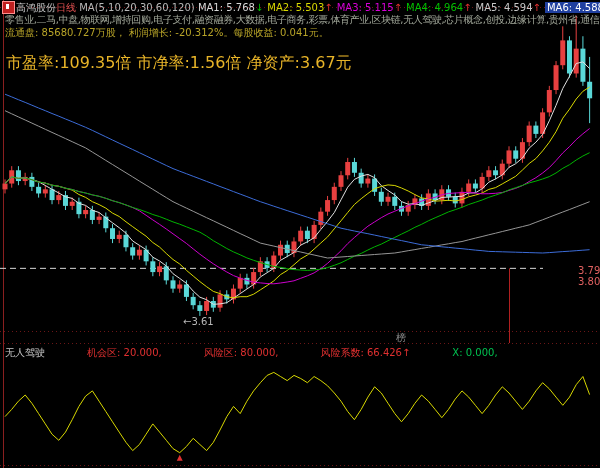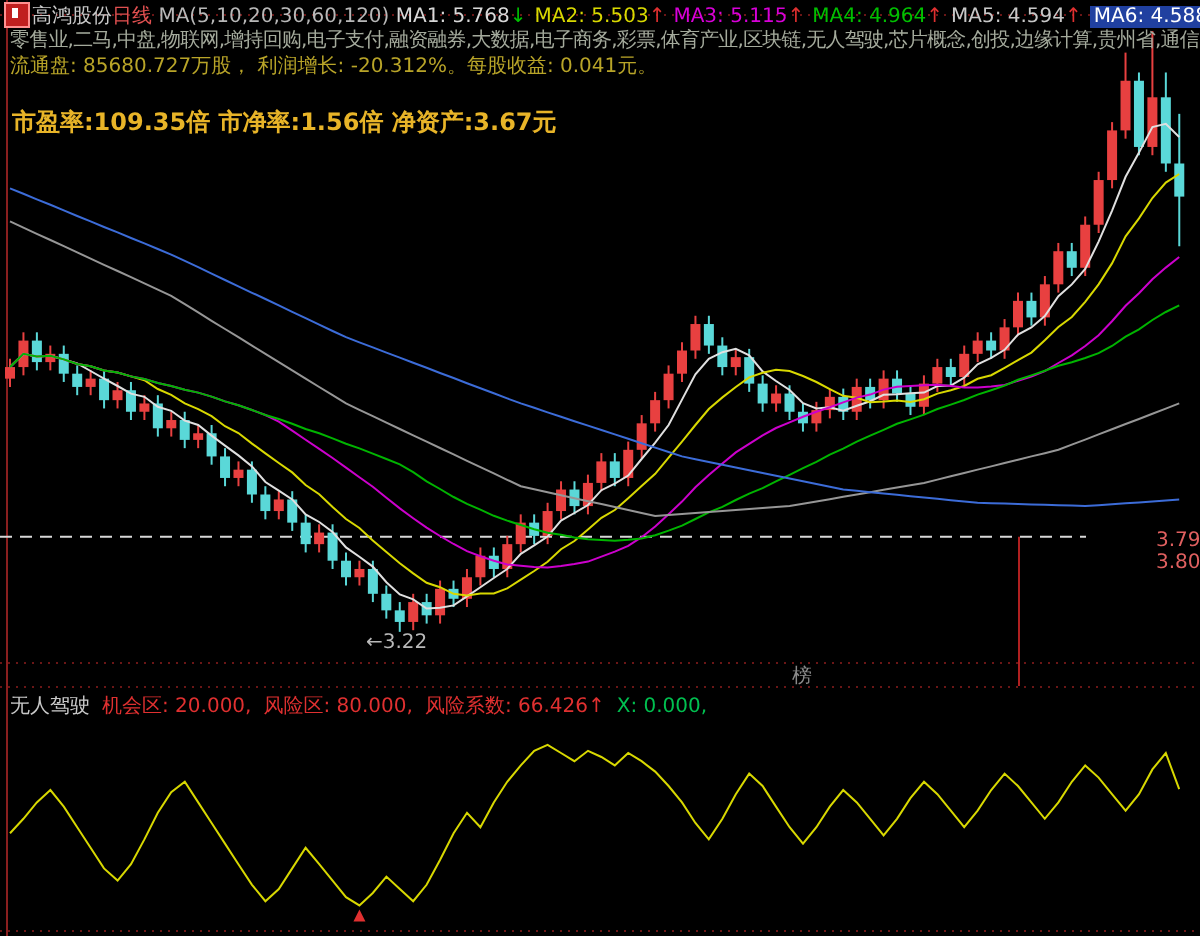--- a/index.html
+++ b/index.html
@@ -2,33 +2,33 @@
 <html><head>
 <meta charset="utf-8">
 <style>
   html,body{margin:0;padding:0;background:#000;}
   .screen{position:relative;width:600px;height:468px;background:#000;overflow:hidden;
           font-family:"DejaVu Sans",sans-serif;-webkit-font-smoothing:none;}
   .row{position:absolute;white-space:nowrap;overflow:hidden;z-index:5;}
   #row1{top:1px;left:16px;width:584px;font-size:10px;color:#c8c8c8;}
   #row2{top:13px;left:5px;width:595px;font-size:10px;color:#a4aa9c;letter-spacing:-0.4px;}
   #row3{top:26px;left:5px;width:473px;font-size:10px;color:#b8a428;}
-  #row4{top:53px;left:6px;width:400px;font-size:12px;color:#e8b428;font-weight:bold;}
+  #row4{top:53px;left:6px;width:400px;font-size:16px;color:#e8b428;}
   #subheader{top:346px;left:5px;width:560px;font-size:10px;}
   .ma{margin-right:4px;text-align:right;}
   .sel{background:#2040a0;padding:0 2px;}
   .ann{position:absolute;font-size:10px;z-index:6;}
   #support-label{left:546px;top:265px;color:#e06060;margin-left:32px;}
   #low-label{left:183px;top:316px;color:#b8b8b8;}
   #rank-label{left:396px;top:331px;color:#8a8a8a;}
   #appicon{position:absolute;left:2px;top:1px;width:11px;height:11px;background:#c02020;
            border:1px solid #ff9090;z-index:6;}
   #appicon:after{content:"";position:absolute;left:3px;top:2px;width:3px;height:5px;background:#fff;}
   svg{position:absolute;left:0;top:0;z-index:1;}
-  .param{margin-right:6px;}
+  .param{margin-right:6px;margin-left:36px;}
 </style>
 </head>
 <body>
 
 <div class="screen">
 
   <div id="appicon"></div>
 
   <svg id="chart-svg" width="600" height="468" viewBox="0 0 600 468">
       <line x1="3.5" y1="0" x2="3.5" y2="468" stroke="#8a1f1f" stroke-width="1"></line>
@@ -230,20 +230,20 @@
     <span id="ma-items"><span class="ma"><span style="color: rgb(216, 216, 216);">MA1: 5.768</span><span style="color: rgb(0, 192, 0);">↓</span></span><span class="ma"><span style="color: rgb(216, 216, 0);">MA2: 5.503</span><span style="color: rgb(224, 48, 48);">↑</span></span><span class="ma"><span style="color: rgb(216, 0, 216);">MA3: 5.115</span><span style="color: rgb(224, 48, 48);">↑</span></span><span class="ma"><span style="color: rgb(0, 192, 0);">MA4: 4.964</span><span style="color: rgb(224, 48, 48);">↑</span></span><span class="ma"><span style="color: rgb(200, 200, 200);">MA5: 4.594</span><span style="color: rgb(224, 48, 48);">↑</span></span><span class="ma sel"><span style="color: rgb(255, 255, 255);">MA6: 4.588</span></span></span>
   </div>
 
   <div id="row2" class="row">零售业,二马,中盘,物联网,增持回购,电子支付,融资融券,大数据,电子商务,彩票,体育产业,区块链,无人驾驶,芯片概念,创投,边缘计算,贵州省,通信,21</div>
 
   <div id="row3" class="row">流通盘: 85680.727万股， 利润增长: -20.312%。每股收益: 0.041元。</div>
 
   <div id="row4" class="row">市盈率:109.35倍  市净率:1.56倍  净资产:3.67元</div>
 
   <div id="support-label" class="ann">3.79-3.80</div>
-  <div id="low-label" class="ann">←3.22</div>
+  <div id="low-label" class="ann">←3.61</div>
   <div id="rank-label" class="ann">榜</div>
 
   <div id="subheader" class="row">
     <span style="color:#c8c8c8;margin-right:6px;">无人驾驶</span><span id="sub-params"><span class="param" style="color: rgb(224, 48, 48);">机会区: 20.000,</span><span class="param" style="color: rgb(224, 48, 48); text-align: center;">风险区: 80.000,</span><span class="param" style="color: rgb(224, 48, 48);">风险系数: 66.426↑</span><span class="param" style="color: rgb(0, 192, 80);">X: 0.000,</span></span>
   </div>
 
 </div>
 
 </body></html>

